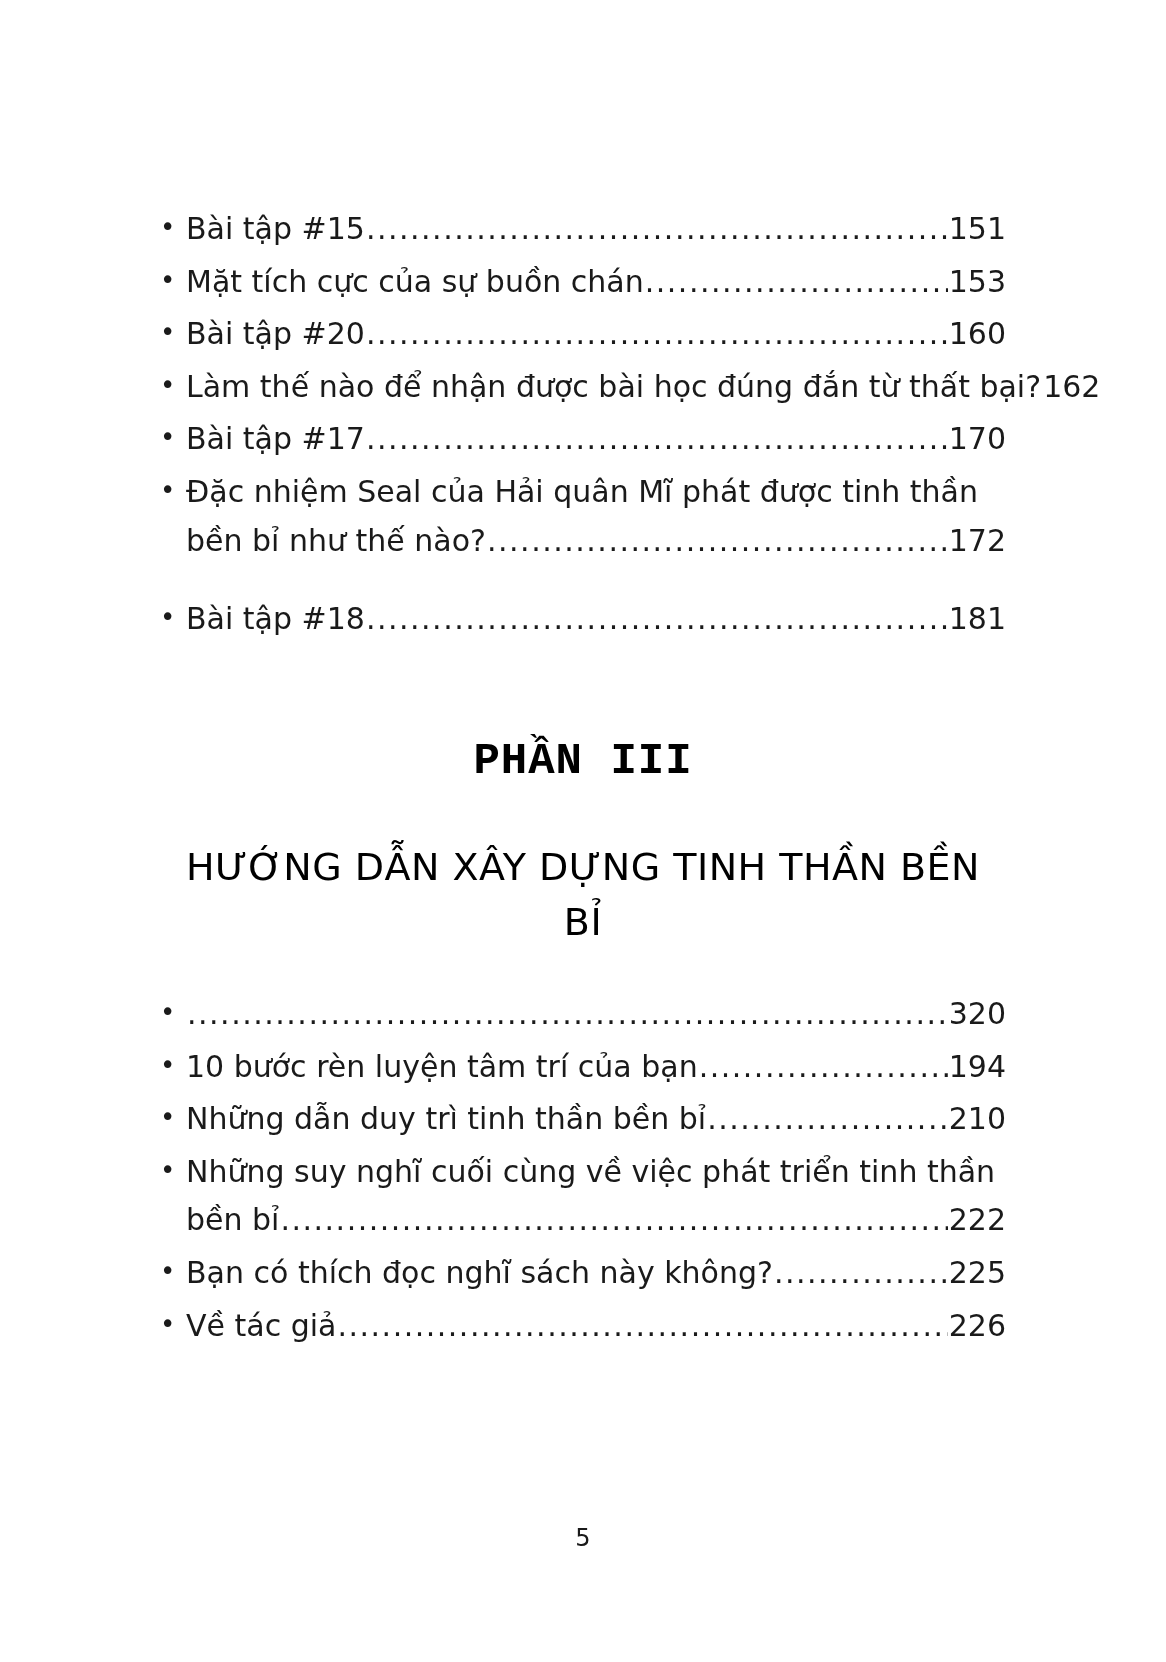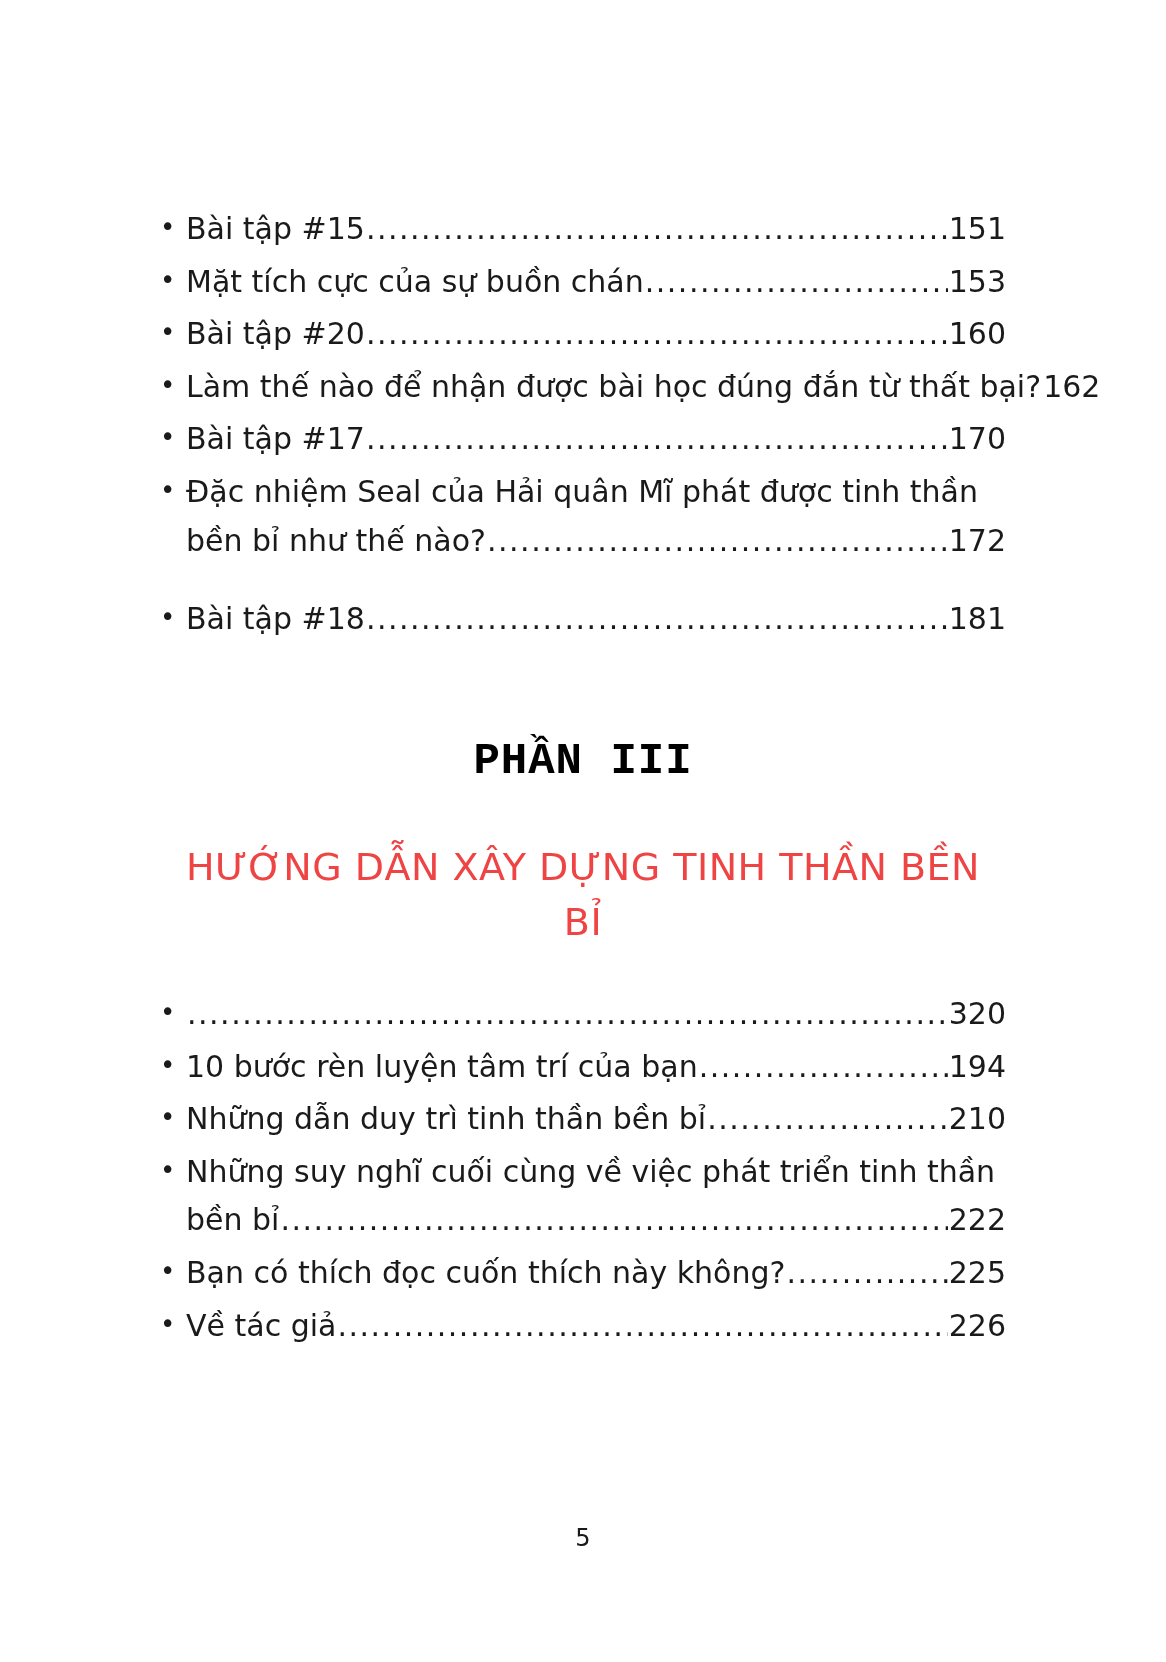--- a/index.html
+++ b/index.html
@@ -97,21 +97,21 @@
     font-weight: bold;
     font-size: 44px;
     letter-spacing: 1px;
     color: #000;
     margin-bottom: 54px;
   }
   .part-title {
     font-size: 38px;
     line-height: 1.45;
     letter-spacing: 0.5px;
-    color: #ef4444;
+    color: #000000;
     margin: 16px auto 40px auto;
     max-width: 820px;
   }
 
   .section-two {
     margin-top: 0;
   }
 
   
   .folio {
@@ -265,21 +265,21 @@
           <span class="leader"></span>
           <span class="page-num">222</span>
         </span>
       </span>
     </li>
 
     <li class="toc-item">
       <span class="bullet">•</span>
       <span class="entry-body">
         <span class="entry-line">
-          <span class="entry-text">Bạn có thích đọc cuốn thích này không?</span>
+          <span class="entry-text">Bạn có thích đọc nghĩ sách này không?</span>
           <span class="leader"></span>
           <span class="page-num">225</span>
         </span>
       </span>
     </li>
 
     <li class="toc-item">
       <span class="bullet">•</span>
       <span class="entry-body">
         <span class="entry-line">

